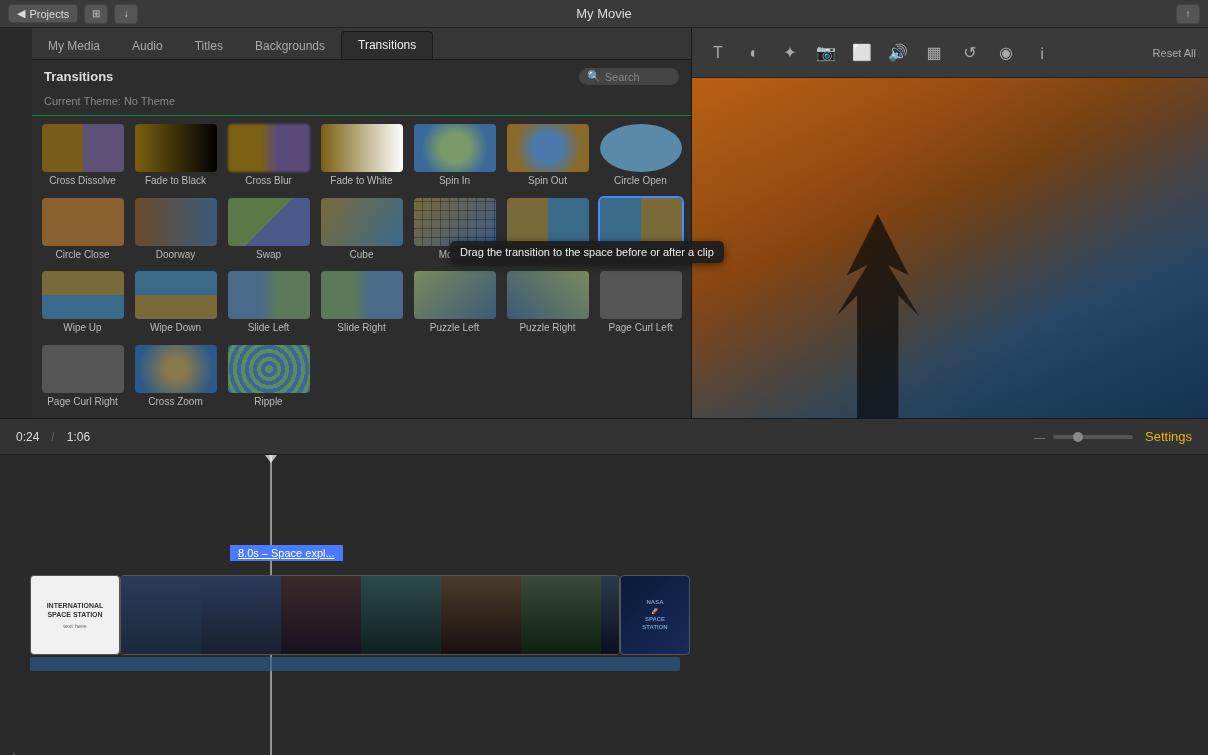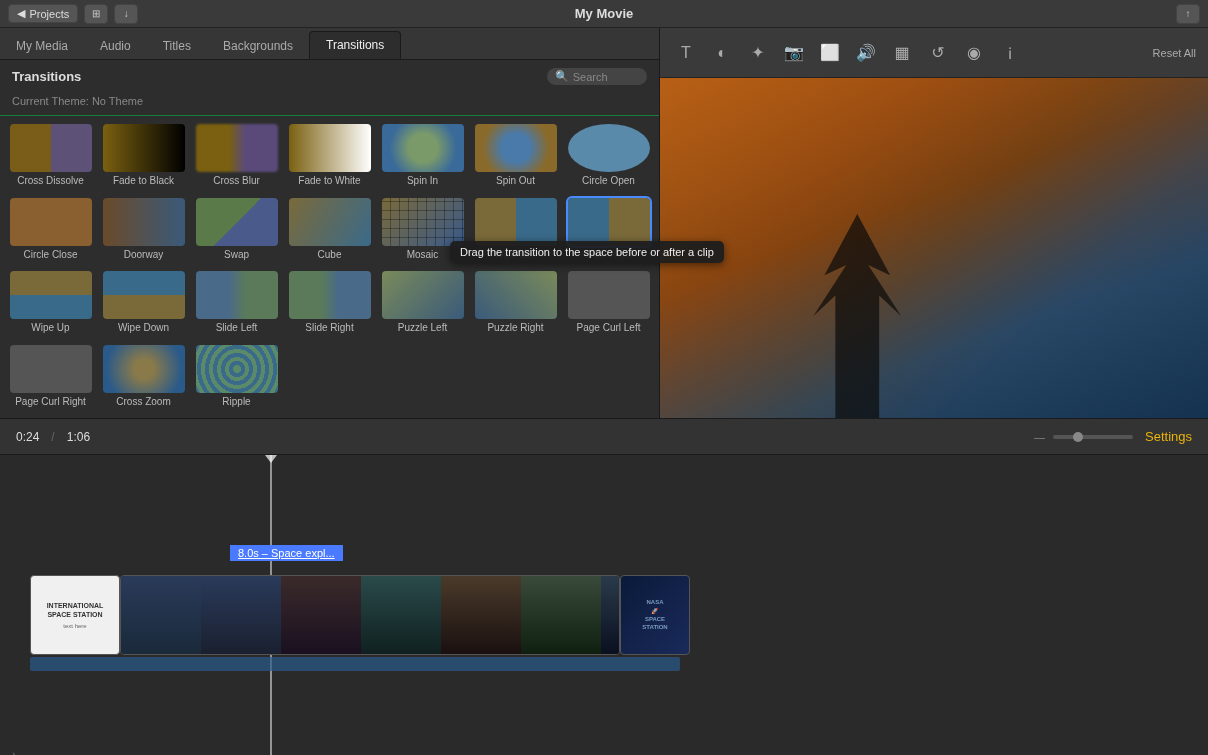--- a/index.html
+++ b/index.html
@@ -28,21 +28,21 @@
       display: flex;
       align-items: center;
       gap: 6px;
     }
     .title-bar-title {
       position: absolute;
       left: 50%;
       transform: translateX(-50%);
       font-size: 13px;
       color: #ddd;
-      font-weight: 700;
+      font-weight: 400;
     }
     .title-bar-right {
       display: flex;
       align-items: center;
     }
     .tb-icon-btn {
       background: #555;
       border: 1px solid #444;
       border-radius: 4px;
       color: #ccc;
@@ -64,20 +64,21 @@
       cursor: pointer;
       display: flex;
       align-items: center;
       gap: 4px;
     }
 
     
     .top-section {
       display: flex;
       height: 390px;
+      padding-left: 32px;
     }
 
     
     .left-panel {
       width: 660px;
       background: #2d2d2d;
       border-right: 1px solid #1a1a1a;
       display: flex;
       flex-direction: column;
     }

